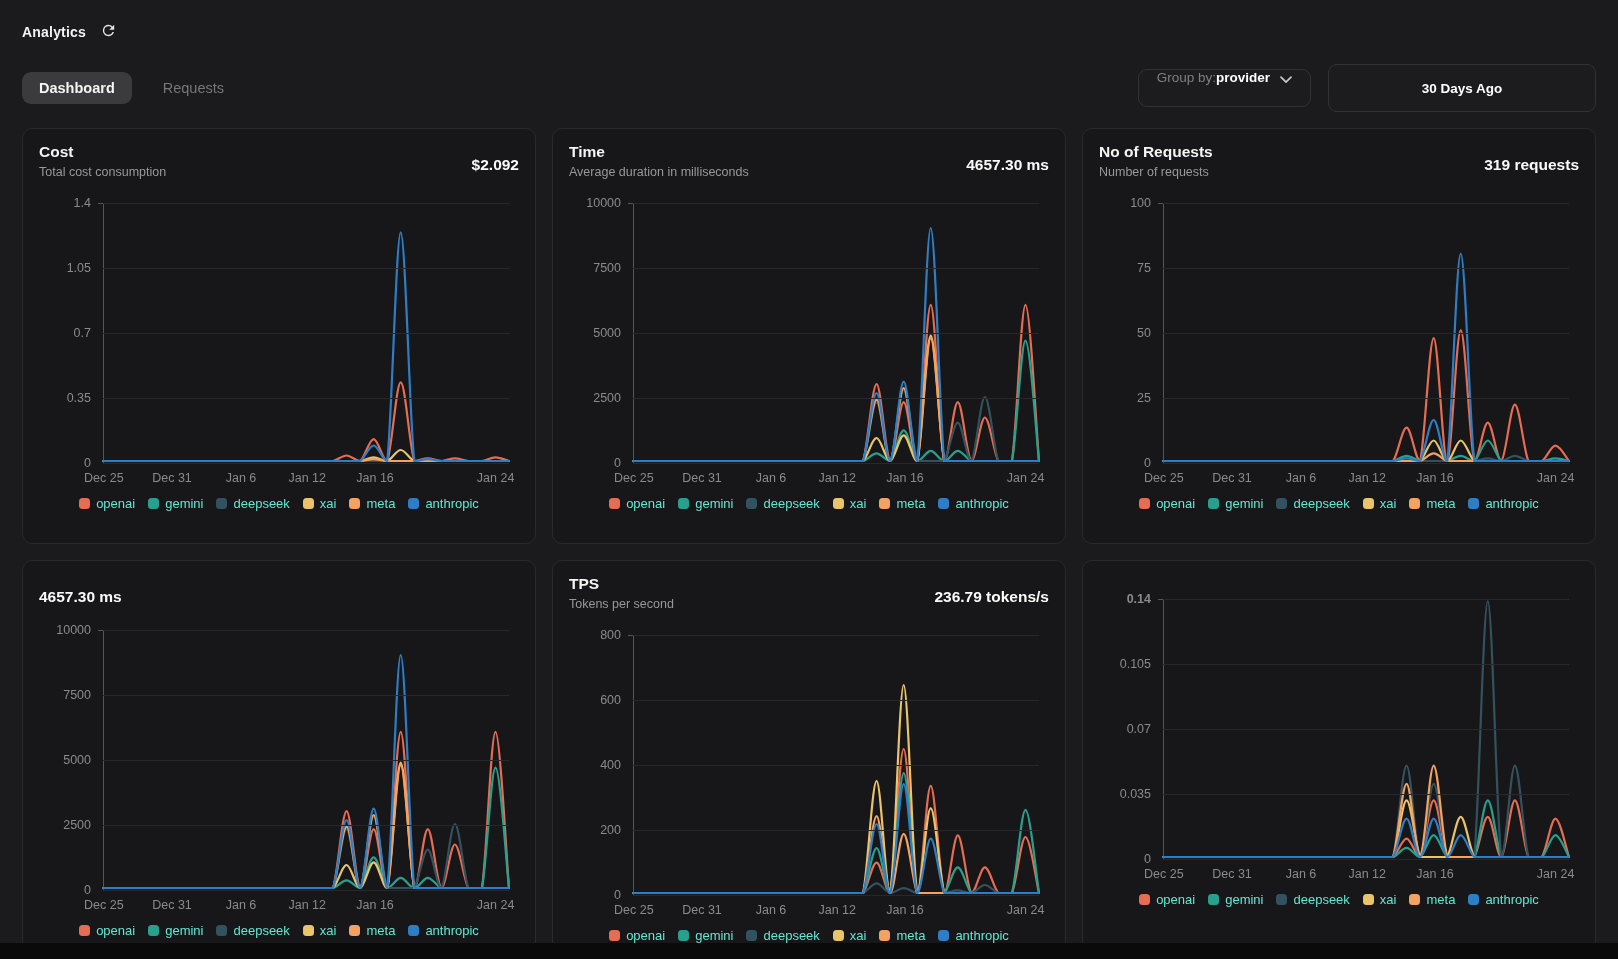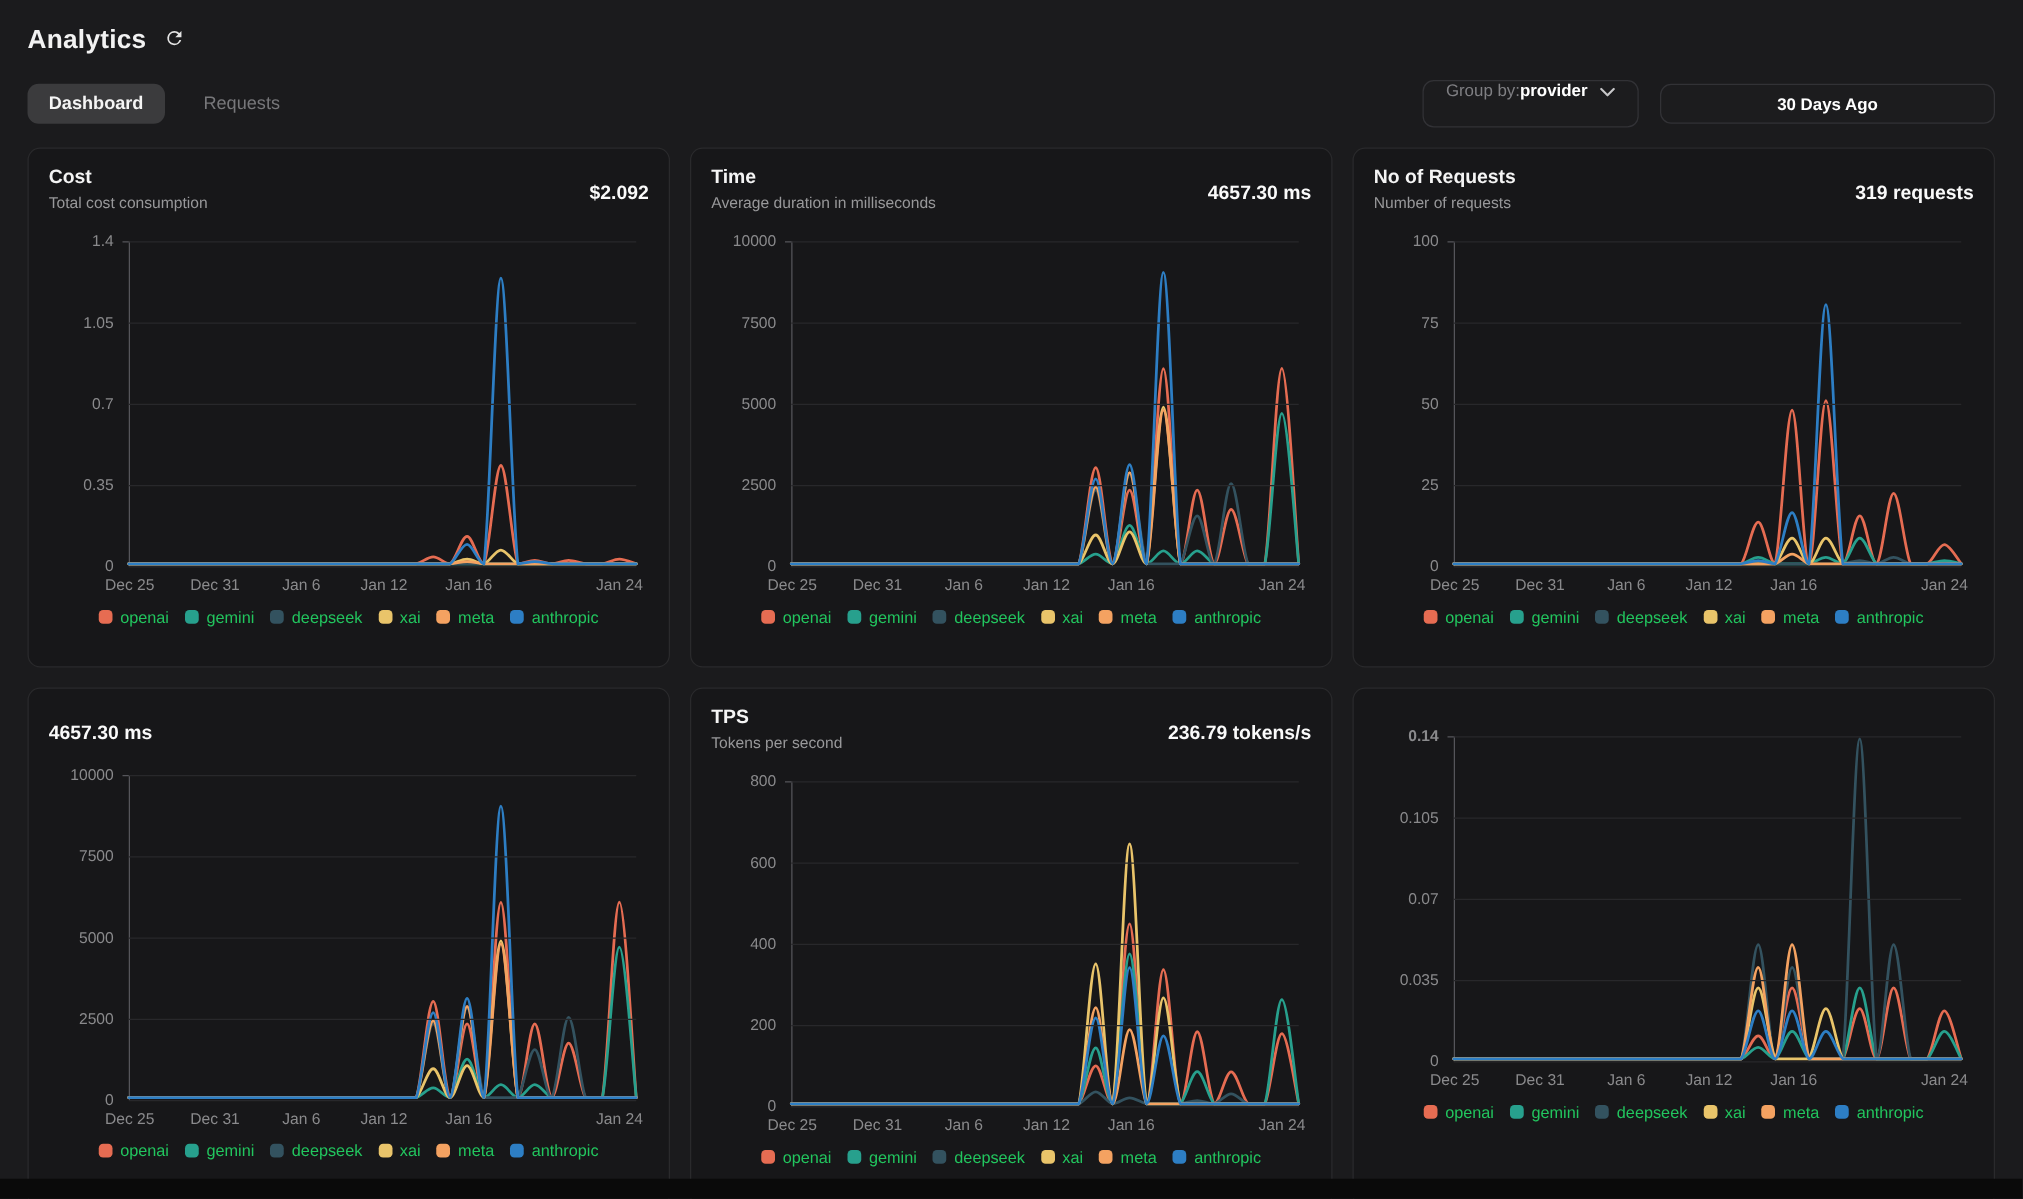--- a/index.html
+++ b/index.html
@@ -8,38 +8,38 @@
     background:#1b1b1d;
     font-family:"Liberation Sans", sans-serif;
     color:#f2f2f2;
     overflow:hidden;
     position:relative;
   }
   .page { padding:14px 22px 0 22px; }
 
   
   .title-row { display:flex; align-items:center; gap:12px; margin:6px 0 20px 0; }
-  .title-row h1 { font-size:21px; font-weight:bold; letter-spacing:.2px; }
+  .title-row h1 { font-size:14px; font-weight:bold; letter-spacing:.2px; }
   .refresh-btn { background:none; border:none; cursor:pointer; display:flex; align-items:center; padding:2px; }
 
   .controls-row { display:flex; justify-content:space-between; align-items:center; margin-bottom:16px; }
   .tabs { display:flex; align-items:center; gap:14px; }
   .tab { background:none; border:none; font-family:inherit; font-size:14.5px; color:#77777a; padding:8px 17px; cursor:pointer; }
   .tab.active { background:#3b3b3d; color:#f5f5f5; border-radius:9px; font-weight:600; }
 
   .right-controls { display:flex; align-items:center; gap:17px; }
   .groupby {
     display:flex; align-items:flex-start; height:38px;
     border:1px solid #323236; border-radius:9px; padding:0 18px; cursor:pointer;
     background:#1c1c1e;
   }
   .gb-label { color:#7f7f83; font-size:13.5px; }
   .gb-value { color:#fff; font-size:13.5px; font-weight:bold; margin-right:10px; }
   .daterange {
-    width:268px; height:32px; border:1px solid #323236; border-radius:9px;
+    width:268px; height:48px; border:1px solid #323236; border-radius:9px;
     background:#1c1c1e; color:#fff; font-family:inherit; font-size:13.5px; font-weight:bold;
     cursor:pointer;
   }
 
   
   .grid { display:grid; grid-template-columns:repeat(3,1fr); gap:16px; }
   .card {
     background:#171719; border:1px solid #2a2a2c; border-radius:10px;
     padding:14px 16px 12px 16px; height:416px; overflow:hidden;
   }
@@ -56,21 +56,21 @@
   .plot::after { content:""; position:absolute; left:-5px; top:0; width:5px; height:1px; background:#55555a; }
   .gridline { position:absolute; left:0; right:0; height:1px; background:#28282b; }
   .series-svg { position:absolute; inset:0; width:100%; height:100%; overflow:visible; }
 
   .xlabels { position:relative; height:16px; margin:8px 10px 0 64px; }
   .xtick { position:absolute; top:0; transform:translateX(-50%); color:#8a8a8c; font-size:12.5px; white-space:nowrap; }
 
   .legend { display:flex; justify-content:center; align-items:center; gap:13px; margin-top:9px; }
   .lg-item { display:flex; align-items:center; gap:6px; cursor:pointer; }
   .swatch { width:11px; height:11px; border-radius:3.5px; display:inline-block; }
-  .lg-label { color:#22c55e; font-size:13px; }
+  .lg-label { color:#5eead4; font-size:13px; }
 
   .bottom-strip { position:absolute; left:0; right:0; bottom:0; height:16px; background:#0a0a0a; }
 </style>
 </head>
 <body>
 
 <div class="page">
   <header>
     <div class="title-row">
       <h1>Analytics</h1>

